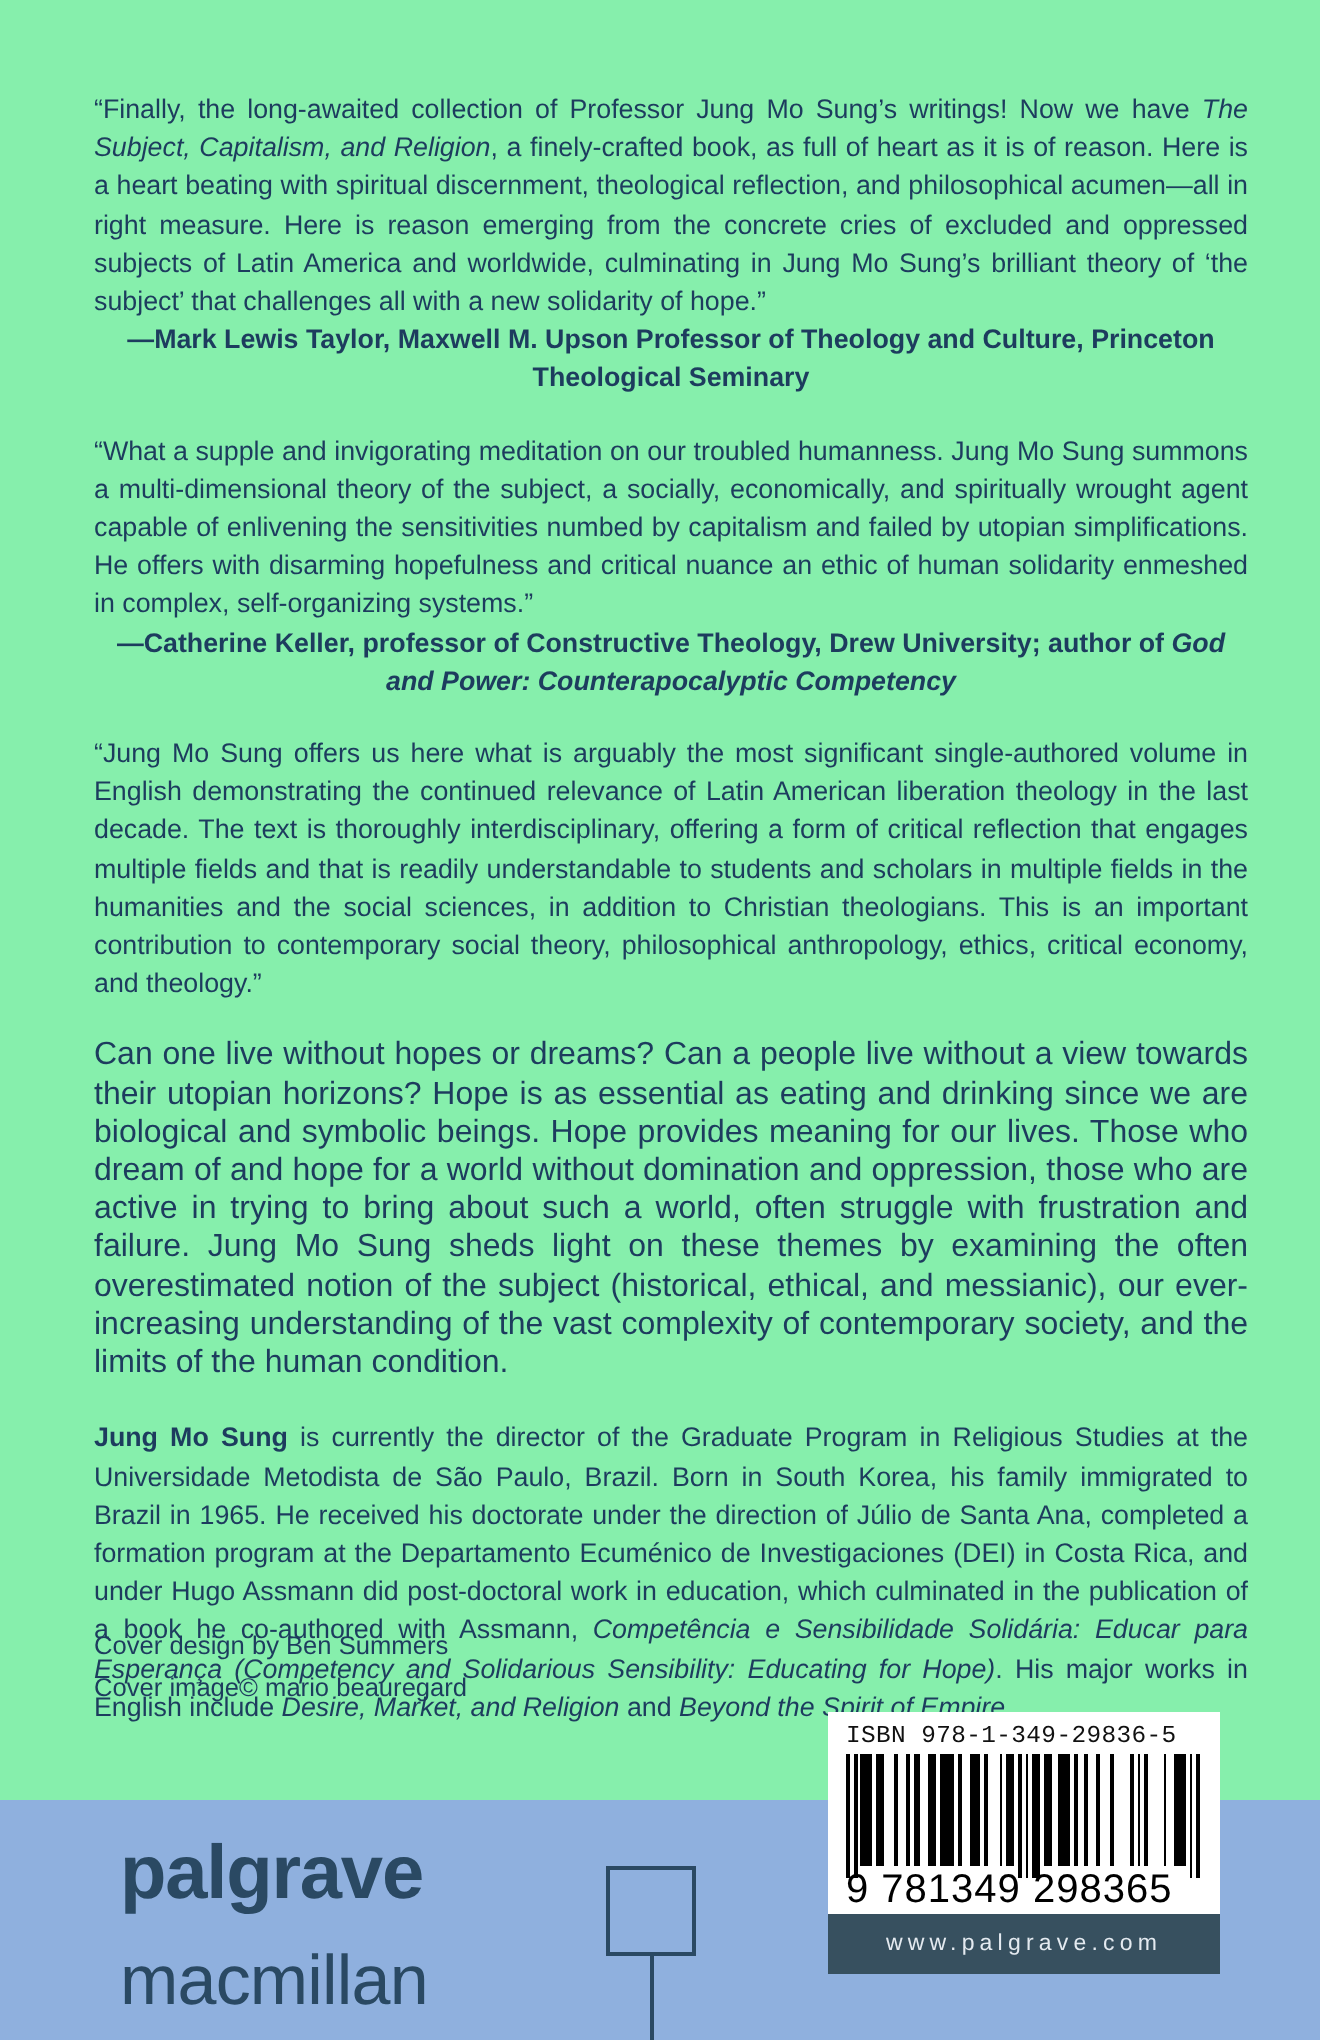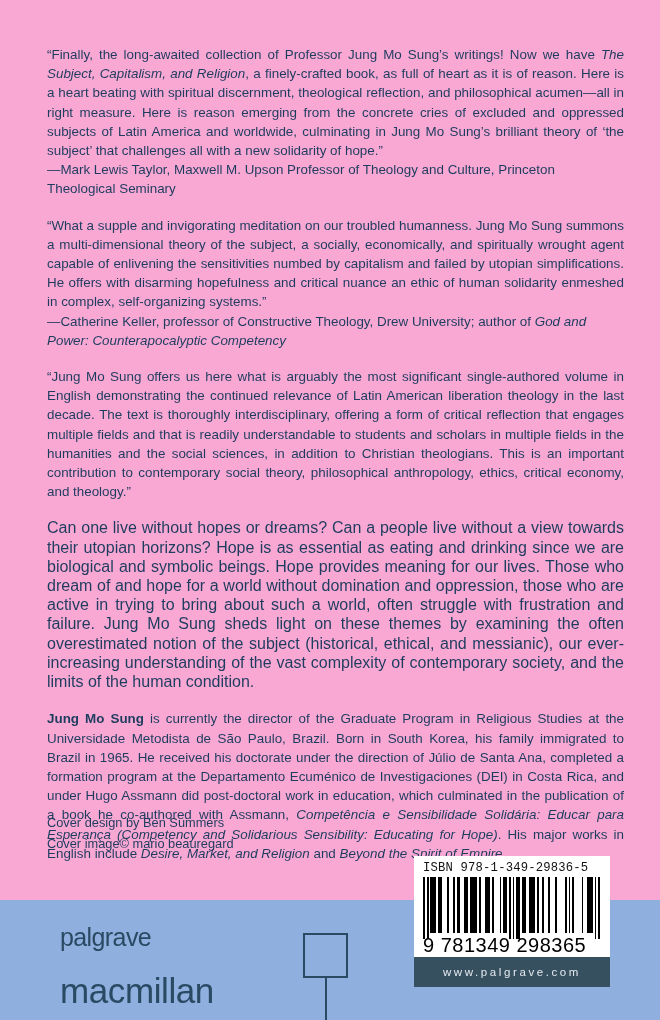--- a/index.html
+++ b/index.html
@@ -14,21 +14,21 @@
     color: #1D3C5E;
     overflow: hidden;
     position: relative;
   }
 
   .cover {
     position: absolute;
     inset: 0;
     width: 660px;
     height: 900px;
-    background: #f9a8d4;
+    background: #86efac;
   }
 
   .content {
     position: absolute;
     left: 47px;
     top: 45px;
     width: 577px;
   }
 
   
@@ -38,22 +38,23 @@
   .blurb-text {
     font-size: 13.4px;
     line-height: 19.2px;
     text-align: justify;
     text-justify: inter-word;
     margin: 0;
   }
   .blurb-attrib {
     font-size: 13.4px;
     line-height: 19.2px;
-    text-align: left;
-    margin: 0;
+    text-align: center;
+    margin: 0;
+    font-weight: bold;
   }
   .blurb-attrib .ital,
   .blurb-text .ital {
     font-style: italic;
   }
 
   
   .description {
     font-size: 16px;
     line-height: 19.2px;
@@ -90,24 +91,24 @@
   }
 
   
   .logo {
     position: absolute;
     left: 60px;
     top: 918px;
     color: #2A4963;
   }
   .logo-top {
-    font-size: 25px;
+    font-size: 38px;
     line-height: 38px;
     letter-spacing: -0.6px;
-    font-weight: 400;
+    font-weight: 700;
   }
   .logo-bottom {
     font-size: 35px;
     line-height: 38px;
     letter-spacing: -0.4px;
     font-weight: 400;
     margin-top: 16px;
     text-align: center;
   }
 

